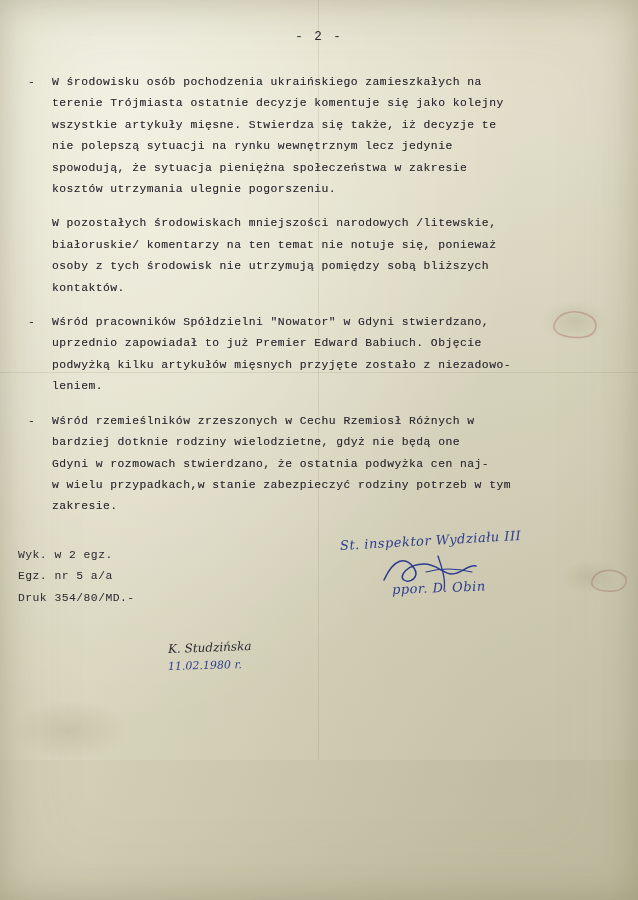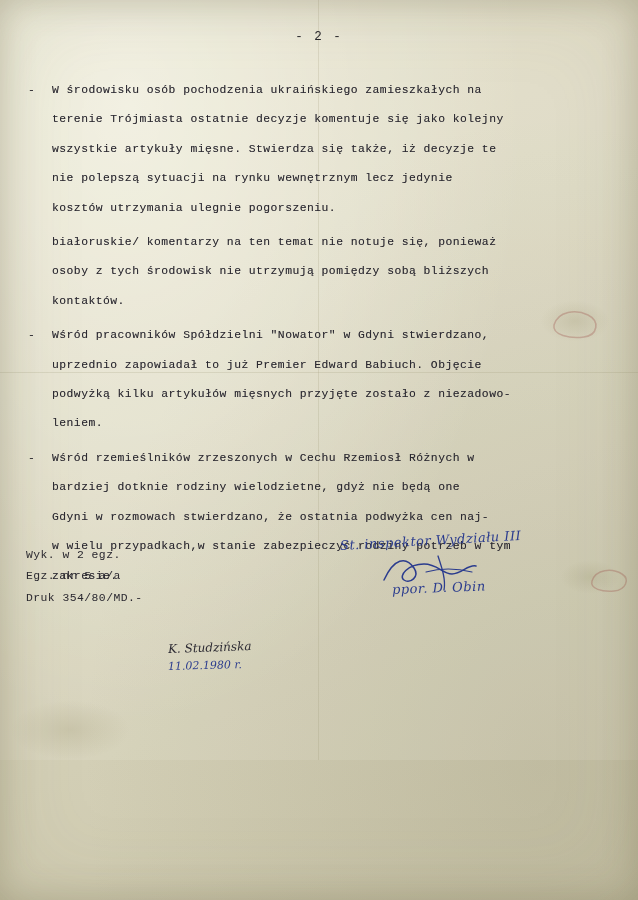--- a/index.html
+++ b/index.html
@@ -91,26 +91,26 @@
     line-height: 21.4px;
     letter-spacing: 0.45px;
     font-family: "Liberation Mono", monospace;
     text-shadow: 0 0 0.6px rgba(40,38,45,0.35);
   }
   .para .dash {
     position: absolute;
     left: 4px;
     top: 0;
   }
-  .para .line { display: block; white-space: pre; margin-top: 8px; }
+  .para .line { display: block; white-space: pre; }
   .para.nodash { padding-left: 28px; }
 
   .footer {
     position: absolute;
-    left: 26px;
+    left: 18px;
     top: 545px;
     color: #2a2830;
     font-size: 11.4px;
     line-height: 21.4px;
     letter-spacing: 0.45px;
     font-family: "Liberation Mono", monospace;
   }
   .footer .line { display: block; white-space: pre; }
 
   
@@ -178,25 +178,27 @@
     <div class="pagenum">- 2 -</div>
 
     <div class="body-block" style="top:72px;">
 
       <div class="para">
         <span class="dash">-</span>
         <span class="line">W środowisku osób pochodzenia ukraińskiego zamieszkałych na</span>
         <span class="line">terenie Trójmiasta ostatnie decyzje komentuje się jako kolejny</span>
         <span class="line">wszystkie artykuły mięsne. Stwierdza się także, iż decyzje te</span>
         <span class="line">nie polepszą sytuacji na rynku wewnętrznym lecz jedynie</span>
+        <span class="line">spowodują, że sytuacja pieniężna społeczeństwa w zakresie</span>
         <span class="line">kosztów utrzymania ulegnie pogorszeniu.</span>
       </div>
 
       <div class="para nodash">
         <span class="dash"></span>
+        <span class="line">W pozostałych środowiskach mniejszości narodowych /litewskie,</span>
         <span class="line">białoruskie/ komentarzy na ten temat nie notuje się, ponieważ</span>
         <span class="line">osoby z tych środowisk nie utrzymują pomiędzy sobą bliższych</span>
         <span class="line">kontaktów.</span>
       </div>
 
       <div class="para">
         <span class="dash">-</span>
         <span class="line">Wśród pracowników Spółdzielni "Nowator" w Gdyni stwierdzano,</span>
         <span class="line">uprzednio zapowiadał to już Premier Edward Babiuch. Objęcie</span>
         <span class="line">podwyżką kilku artykułów mięsnych przyjęte zostało z niezadowo-</span>

